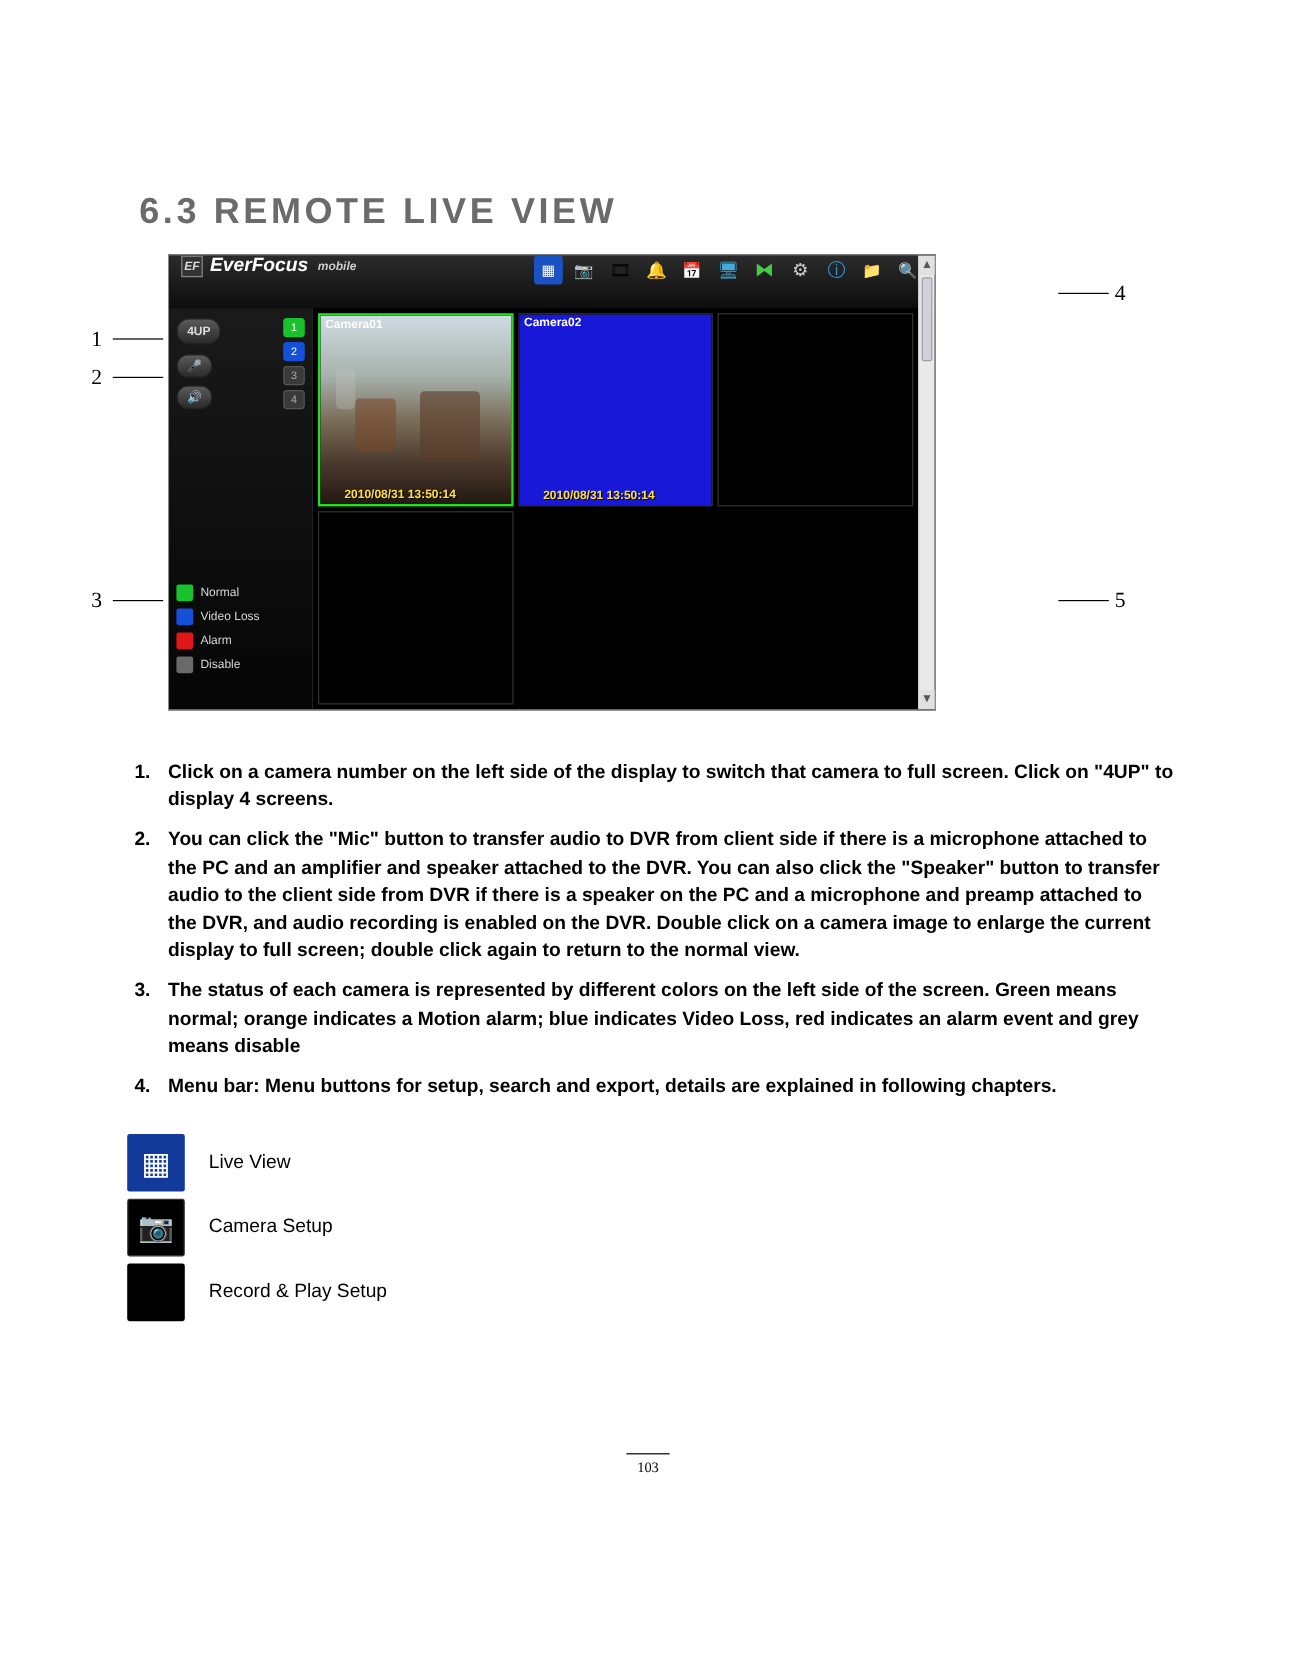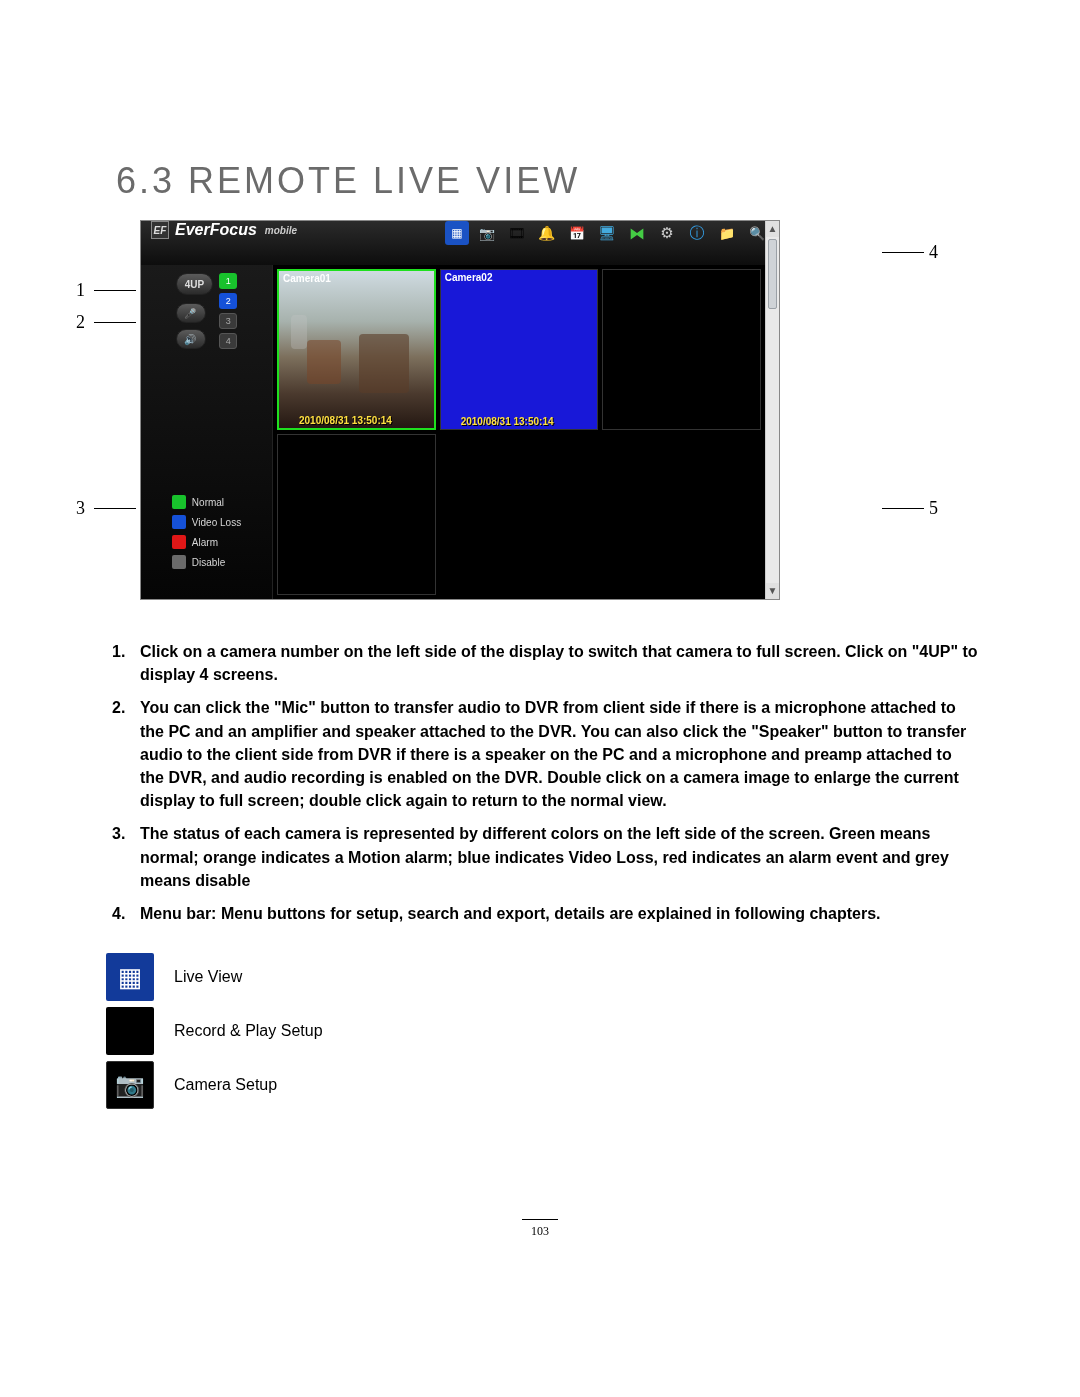--- a/index.html
+++ b/index.html
@@ -6,26 +6,26 @@
   body {
     font-family: Arial, Helvetica, sans-serif;
     background: #fff;
     color: #000;
     width: 1080px;
     margin: 0 auto;
     padding: 160px 100px 40px 100px;
   }
   .section-title {
     font-family: Arial, sans-serif;
-    font-size: 36px;
+    font-size: 30px;
     color: #6b6b6b;
     letter-spacing: 3px;
     margin-bottom: 18px;
     margin-left: 16px;
-    font-weight: 400;
+    font-weight: 700;
   }
   .figure-wrap {
     position: relative;
     margin-left: 40px;
     margin-bottom: 40px;
     width: 740px;
   }
   
   .callout {
     position: absolute;
@@ -87,25 +87,25 @@
   .ic-cal{ color:#e44;} .ic-cal::before{content:"📅"; font-size:13px;}
   .ic-mon{ color:#4ad;} .ic-mon::before{content:"🖥"; font-size:14px;}
   .ic-net{ color:#4c4;} .ic-net::before{content:"⧓"; font-size:16px;}
   .ic-gear{ color:#ccc;} .ic-gear::before{content:"⚙"; font-size:15px;}
   .ic-info{ color:#39d;} .ic-info::before{content:"ⓘ"; font-size:15px;}
   .ic-folder{ color:#e6c34e;} .ic-folder::before{content:"📁"; font-size:13px;}
   .ic-search{ color:#ddd;} .ic-search::before{content:"🔍"; font-size:13px;}
 
   .app-body { display:flex; height:calc(100% - 44px); }
   .sidebar {
-    width: 132px;
+    width: 120px;
     background: linear-gradient(#1a1a1a,#050505);
     border-right:1px solid #222;
     padding:8px 6px;
-    display:flex; flex-direction:column;align-items:center;
+    display:flex; flex-direction:column;
   }
   .view-row{ display:flex; gap:6px; align-items:flex-start; margin-bottom:6px;}
   .pill {
     height:22px; border-radius:11px; display:flex;align-items:center;justify-content:center;
     font-size:10px; font-weight:bold; padding:0 8px;
     background:linear-gradient(#5b5b5b,#2b2b2b); color:#ddd; border:1px solid #222;
   }
   .pill.sm{ width:30px; height:20px; padding:0;}
   .chan-col{ display:flex; flex-direction:column; gap:4px; margin-left:auto;}
   .chan {
@@ -287,22 +287,22 @@
   <li><span>The status of each camera is represented by different colors on the left side of the screen. Green means normal; orange indicates a Motion alarm; blue indicates Video Loss, red indicates an alarm event and grey means disable</span></li>
   <li><span class="kw">Menu bar: </span><span>Menu buttons for setup, search and export, details are explained in following chapters.</span></li>
 </ol>
 
 <div class="icon-defs">
   <div class="icon-row">
     <span class="big-icon grid"></span>
     <span>Live View</span>
   </div>
   <div class="icon-row">
+    <span class="big-icon cam"></span>
+    <span>Camera Setup</span>
+  </div>
+  <div class="icon-row">
     <span class="big-icon rec"></span>
     <span>Record &amp; Play Setup</span>
   </div>
-  <div class="icon-row">
-    <span class="big-icon cam"></span>
-    <span>Camera Setup</span>
-  </div>
 </div>
 
 <div class="page-no">103</div>
 
 </body></html>

